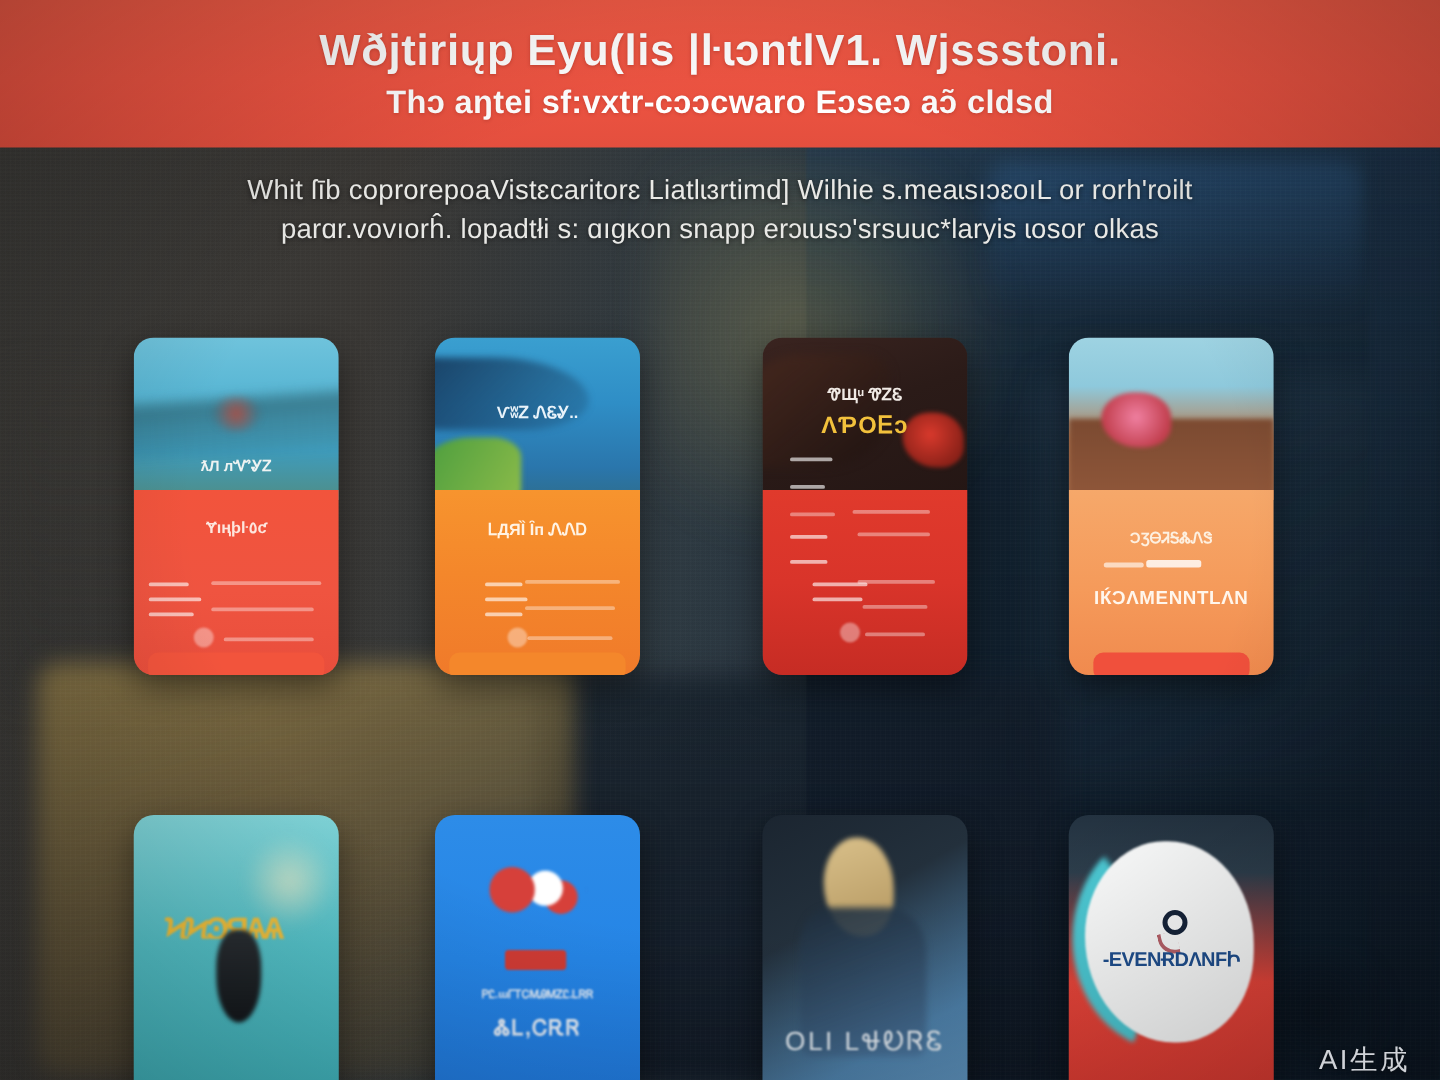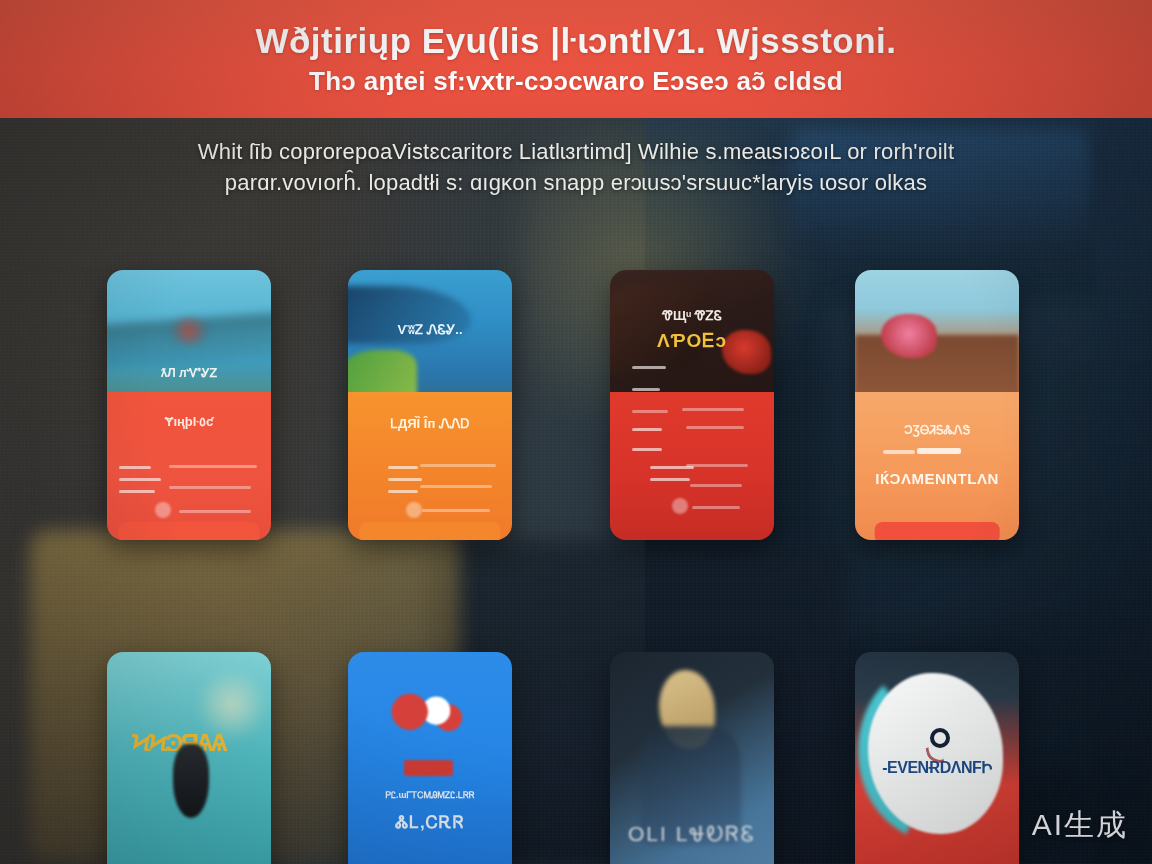--- a/index.html
+++ b/index.html
@@ -244,23 +244,23 @@
       border:4px solid #16243a; }
   .c8 .hook { position:absolute; left:44%; top:41%; width:16px; height:18px;
       border-left:3px solid #b8626a; border-bottom:3px solid #b8626a;
       border-radius:0 0 0 14px; transform: rotate(-12deg); }
   .c8 .lbl { position:absolute; left:0; right:0; text-align:center;
       color:#1f4f8f; font-weight:800; letter-spacing:-0.5px;
       filter: blur(0.5px); }
 
   
   .watermark {
-    position: absolute; right: 24px; bottom: 18px;
+    position: absolute; right: 24px; bottom: 1px;
     color: rgba(236,238,242,0.88);
-    font-size: 30px;
+    font-size: 22px;
     letter-spacing: 2px;
     text-shadow: 0 1px 4px rgba(0,0,0,0.5);
     pointer-events: none;
     text-align: center;
   }
 
   .vignette {
     position: absolute; inset: 0;
     background: radial-gradient(ellipse at 50% 48%, rgba(0,0,0,0) 52%, rgba(0,0,0,0.28) 100%);
     pointer-events: none;

